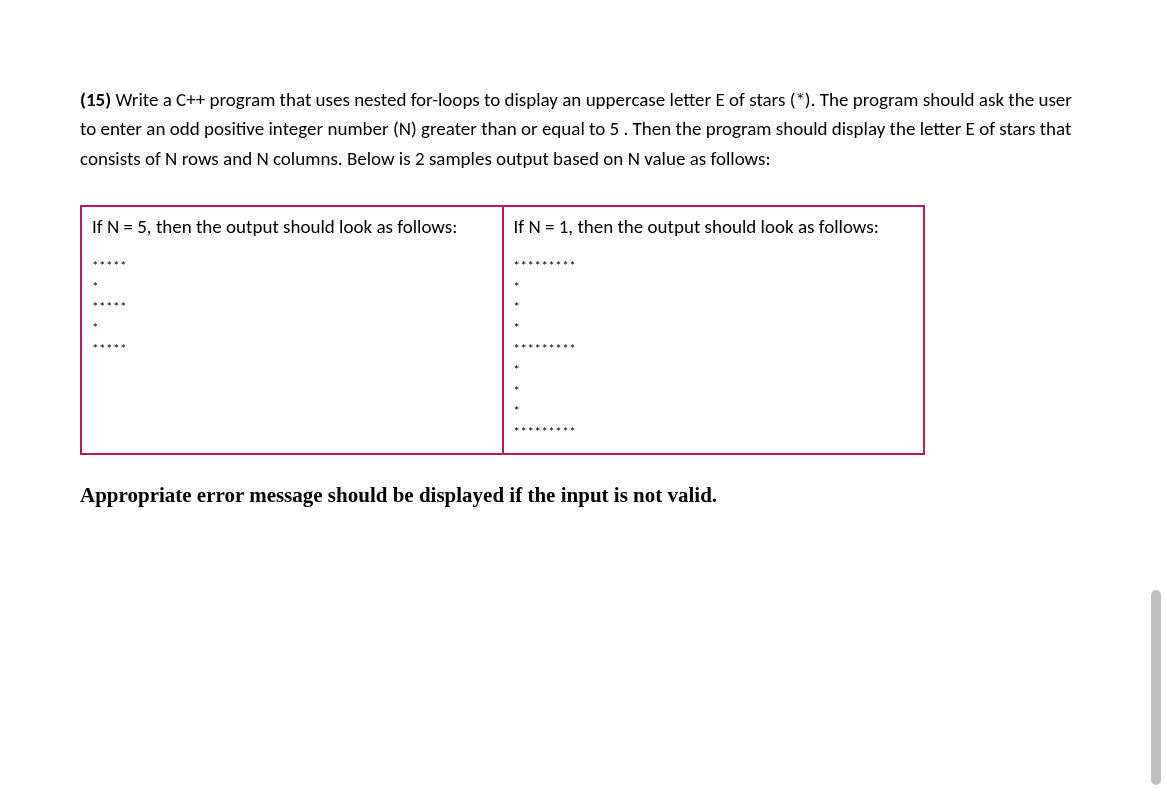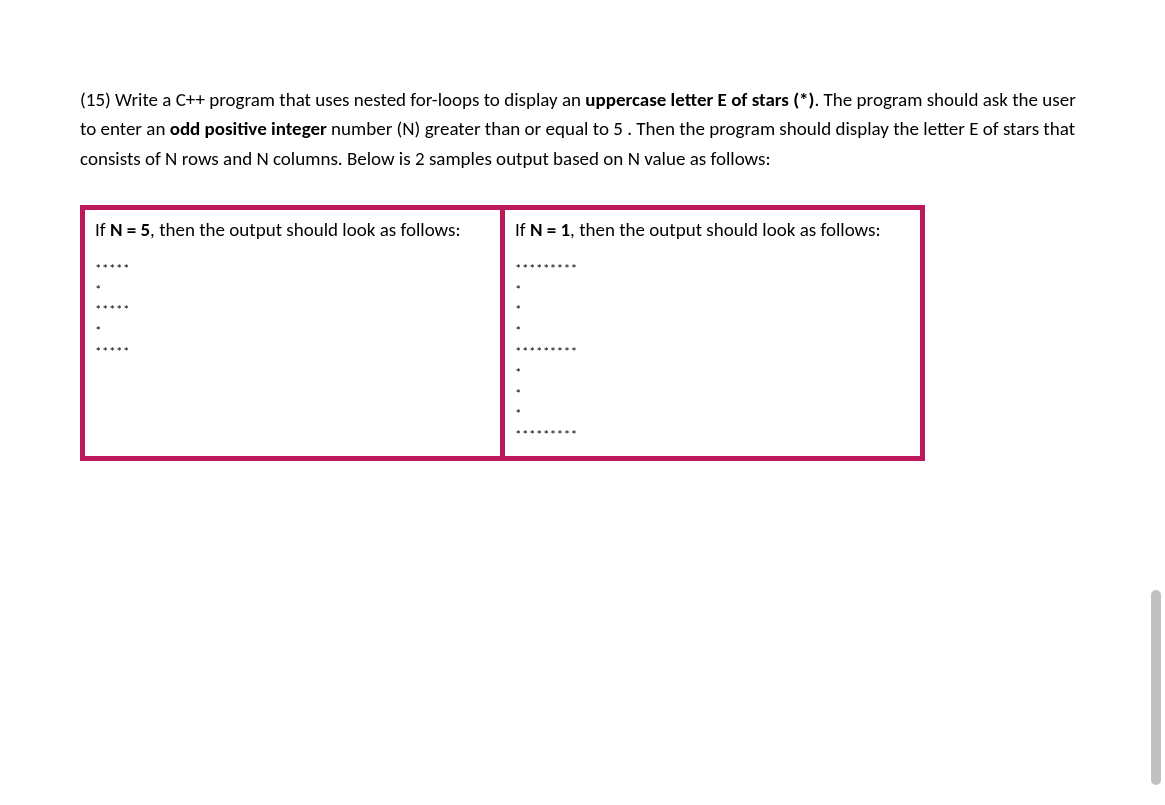--- a/index.html
+++ b/index.html
@@ -18,32 +18,32 @@
     .page-content {
       padding: 85px 80px 40px 80px;
     }
     .question-paragraph {
       font-size: 19px;
       line-height: 1.55;
       color: #000;
       margin-bottom: 32px;
     }
     .question-number {
-      font-weight: normal;
+      font-weight: bold;
     }
     .bold-text {
-      font-weight: bold;
+      font-weight: normal;
     }
     .examples-table {
       border-collapse: collapse;
       width: 845px;
       table-layout: fixed;
     }
     .examples-table td {
-      border: 5px solid #be185d;
+      border: 2px solid #be185d;
       vertical-align: top;
       padding: 6px 10px 10px 10px;
       width: 50%;
     }
     .example-header {
       font-size: 19px;
       line-height: 1.5;
       margin-bottom: 14px;
     }
     .star-output {
@@ -110,18 +110,19 @@
 *********
 *
 *
 *
 *********</div>
       </td>
     </tr>
   </tbody>
     </table>
 
+  <p class="error-note">Appropriate error message should be displayed if the input is not valid.</p>
 
 </div>
 
 <div class="scrollbar-track">
   <div class="scrollbar-thumb"></div>
 </div>
 
 </body></html>

